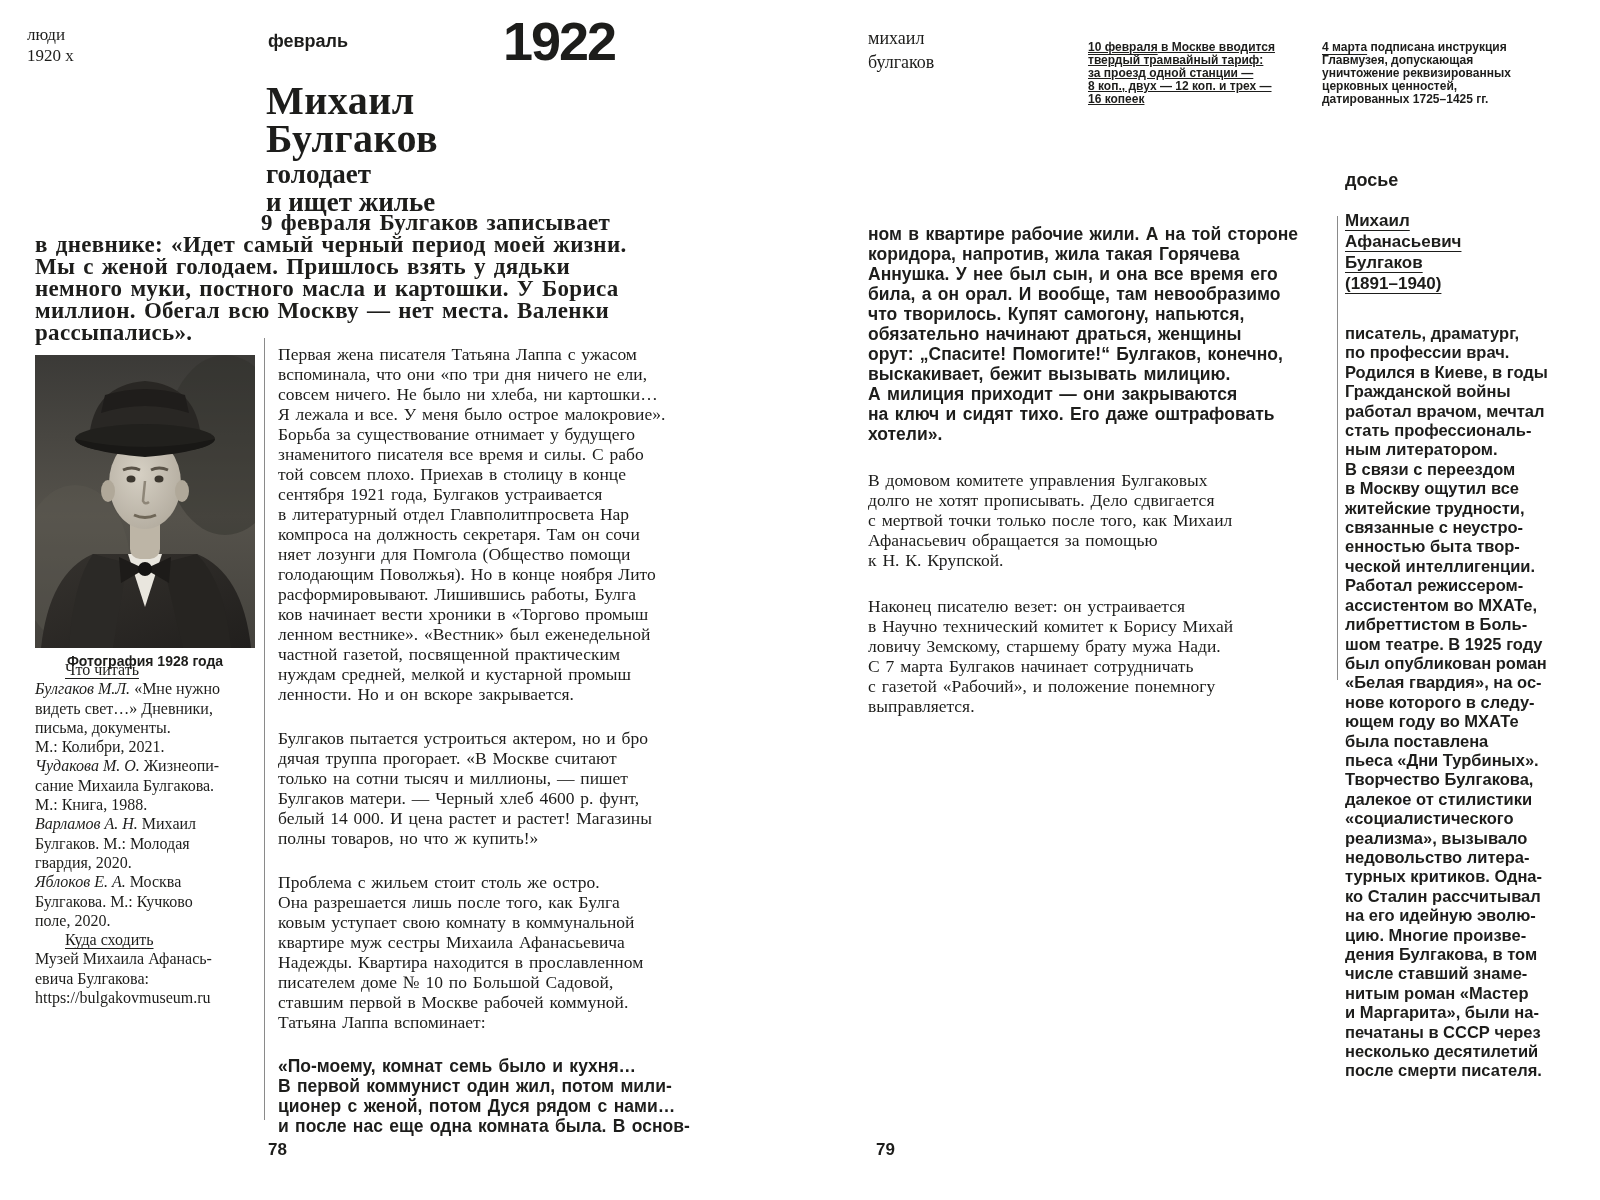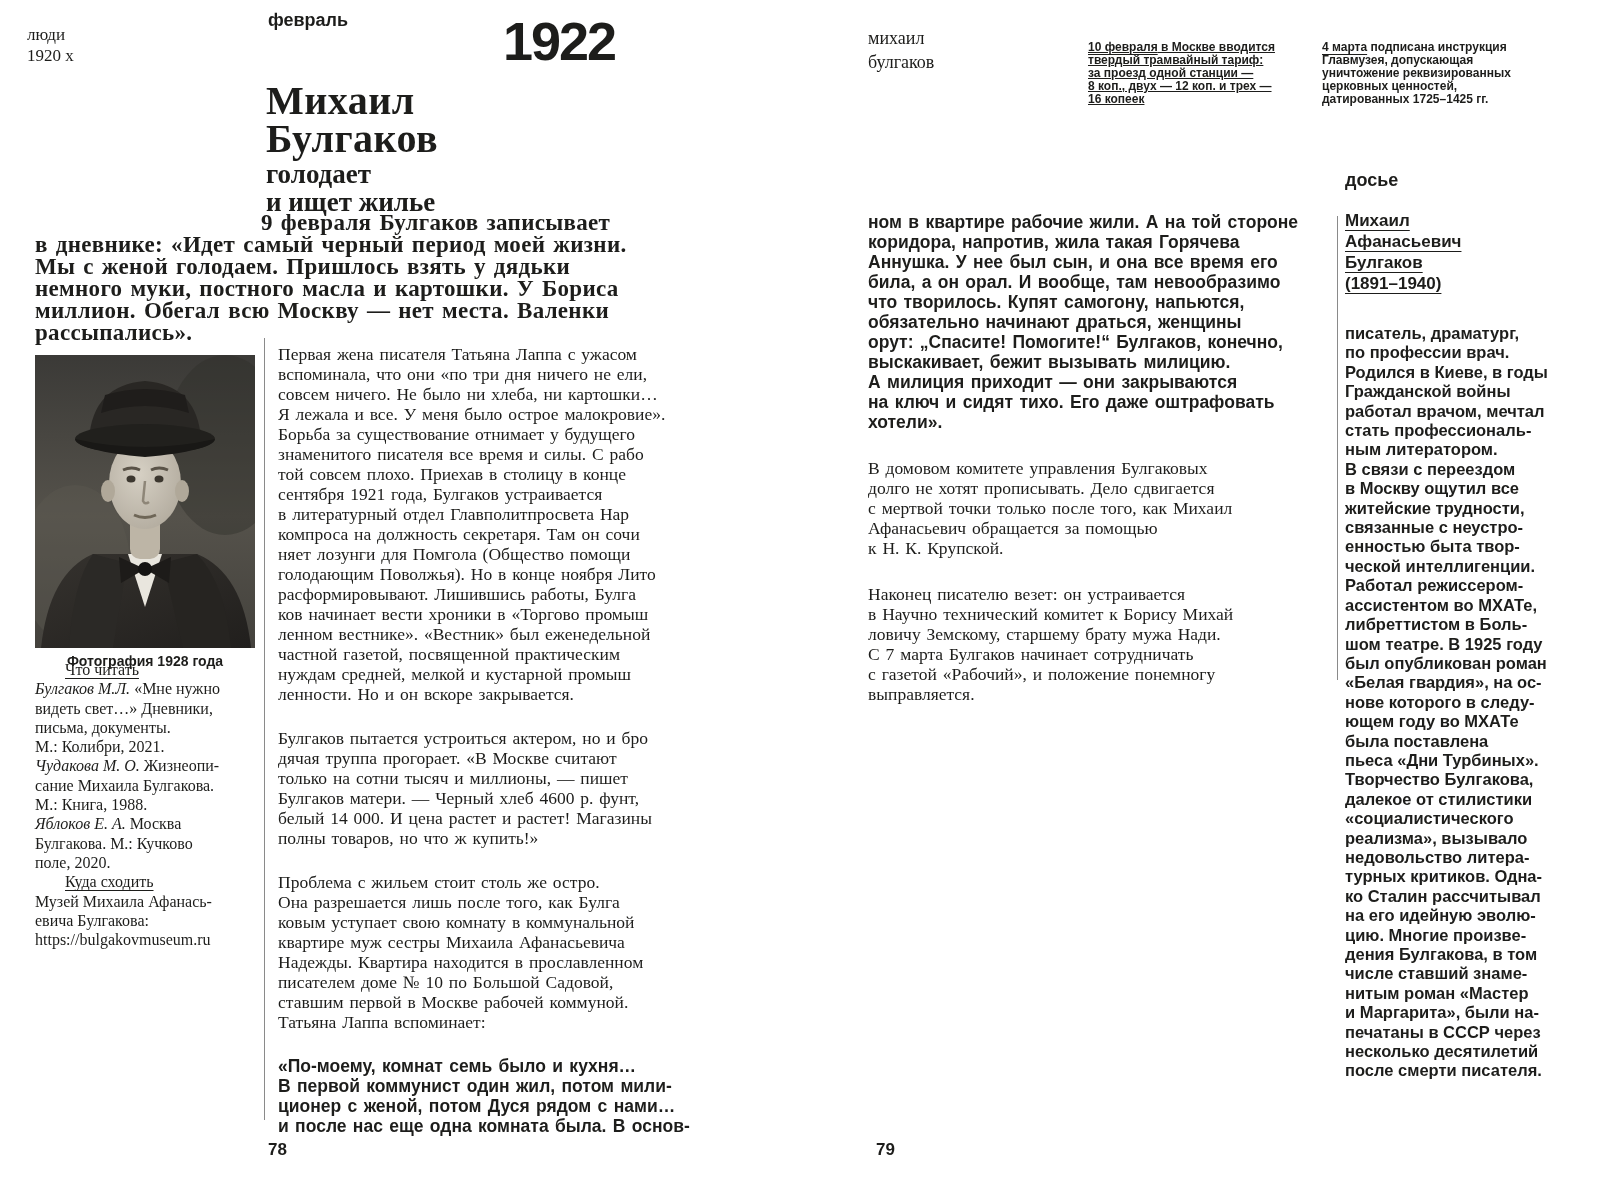--- a/index.html
+++ b/index.html
@@ -10,21 +10,21 @@
     -webkit-font-smoothing:antialiased;
   }
   .abs{position:absolute;}
   .pre{white-space:pre-line;}
   .sans{font-family:"Liberation Sans", sans-serif;}
   .serif{font-family:"Liberation Serif", serif;}
   .u{text-decoration:underline;text-decoration-thickness:1px;text-underline-offset:3px;}
 
   
   .eyebrow{left:27px;top:24px;font-size:17px;line-height:21px;}
-  .month{left:268px;top:10px;font-size:18px;font-weight:bold;text-align:center;}
+  .month{left:268px;top:31px;font-size:18px;font-weight:bold;text-align:center;}
   .year{left:503px;top:14px;font-size:54px;line-height:54px;font-weight:bold;letter-spacing:-2px;}
   .running-head{left:868px;top:26px;font-size:18px;line-height:24px;}
   .note{top:28px;font-size:12px;line-height:13px;font-weight:bold;letter-spacing:0;}
   .note-1{left:1088px;width:215px;text-decoration:underline;}
   .note-2{left:1322px;width:255px;}
 
   
   .title{left:266px;top:82px;font-size:40px;line-height:38px;font-weight:bold;letter-spacing:.5px;}
   .subtitle{left:266px;top:160px;font-size:27px;line-height:28px;font-weight:bold;}
   .lead{left:35px;top:212px;width:712px;font-size:23px;line-height:22px;font-weight:bold;
@@ -44,21 +44,21 @@
   .bold-quote{font-family:"Liberation Sans", sans-serif;font-weight:bold;
               font-size:18.5px;line-height:20px;word-spacing:0;}
   .main-col p.bold-quote{margin-bottom:12px;}
 
   .pagenum{font-family:"Liberation Sans", sans-serif;font-size:17px;font-weight:bold;}
   .pagenum-78{left:268px;top:1140px;}
   .pagenum-79{left:868px;top:1140px;margin-left:8px;}
 
   
   .right-col{left:868px;top:212px;width:472px;}
-  .right-col p{margin:0 0 26px;font-size:17.5px;line-height:20px;word-spacing:1.5px;}
+  .right-col p{margin:12px 0 26px;font-size:17.5px;line-height:20px;word-spacing:1.5px;}
   .right-col p.bold-quote{line-height:20px;}
 
   .dossier-label{left:1345px;top:170px;font-size:18px;font-weight:bold;}
   .dossier-name{left:1345px;top:210px;width:235px;font-size:17px;line-height:21px;font-weight:bold;}
   .dossier-name .u{text-underline-offset:4px;}
   .dossier-bio{left:1345px;top:324px;width:238px;font-size:16.5px;line-height:19.4px;font-weight:bold;}
 </style>
 </head>
 <body>
 
@@ -152,20 +152,23 @@
 
 <div class="abs sidebar serif">
   <div class="hd"><span class="u">Что читать</span></div>
   <div class="pre"><span class="i">Булгаков М.Л.</span><span> «Мне нужно
 видеть свет…» Дневники,
 письма, документы.
 М.: Колибри, 2021.</span></div>
   <div class="pre"><span class="i">Чудакова М. О.</span><span> Жизнеопи-
 сание Михаила Булгакова.
 М.: Книга, 1988.</span></div>
+  <div class="pre"><span class="i">Варламов А. Н.</span><span> Михаил
+Булгаков. М.: Молодая
+гвардия, 2020.</span></div>
   <div class="pre"><span class="i">Яблоков Е. А.</span><span> Москва
 Булгакова. М.: Кучково
 поле, 2020.</span></div>
   <div class="hd"><span class="u">Куда сходить</span></div>
   <div class="pre">Музей Михаила Афанась-
 евича Булгакова:
 https://bulgakovmuseum.ru</div>
 </div>
 
 <div class="abs main-col">

